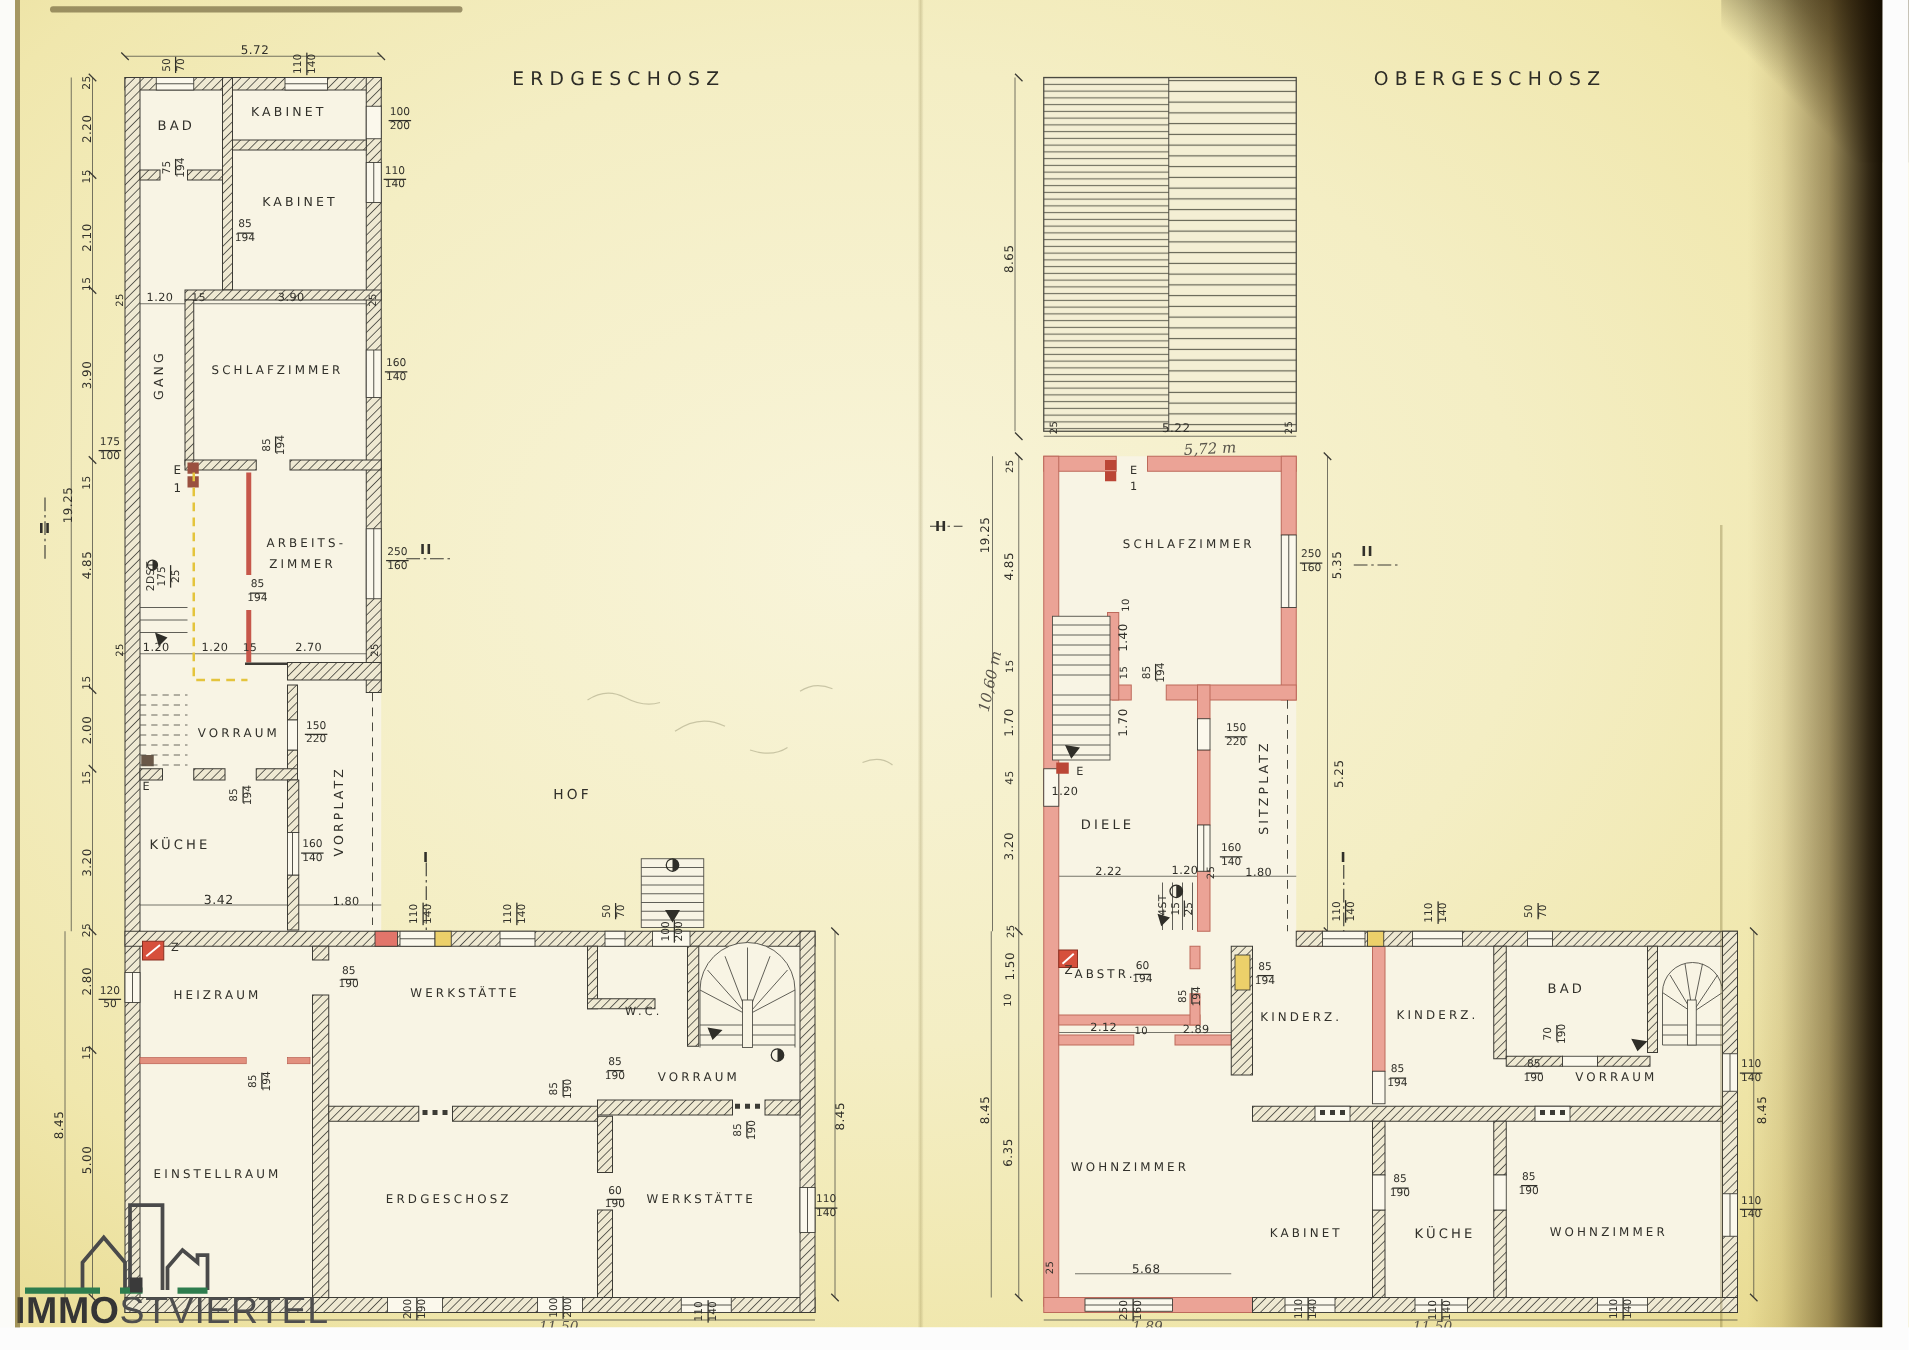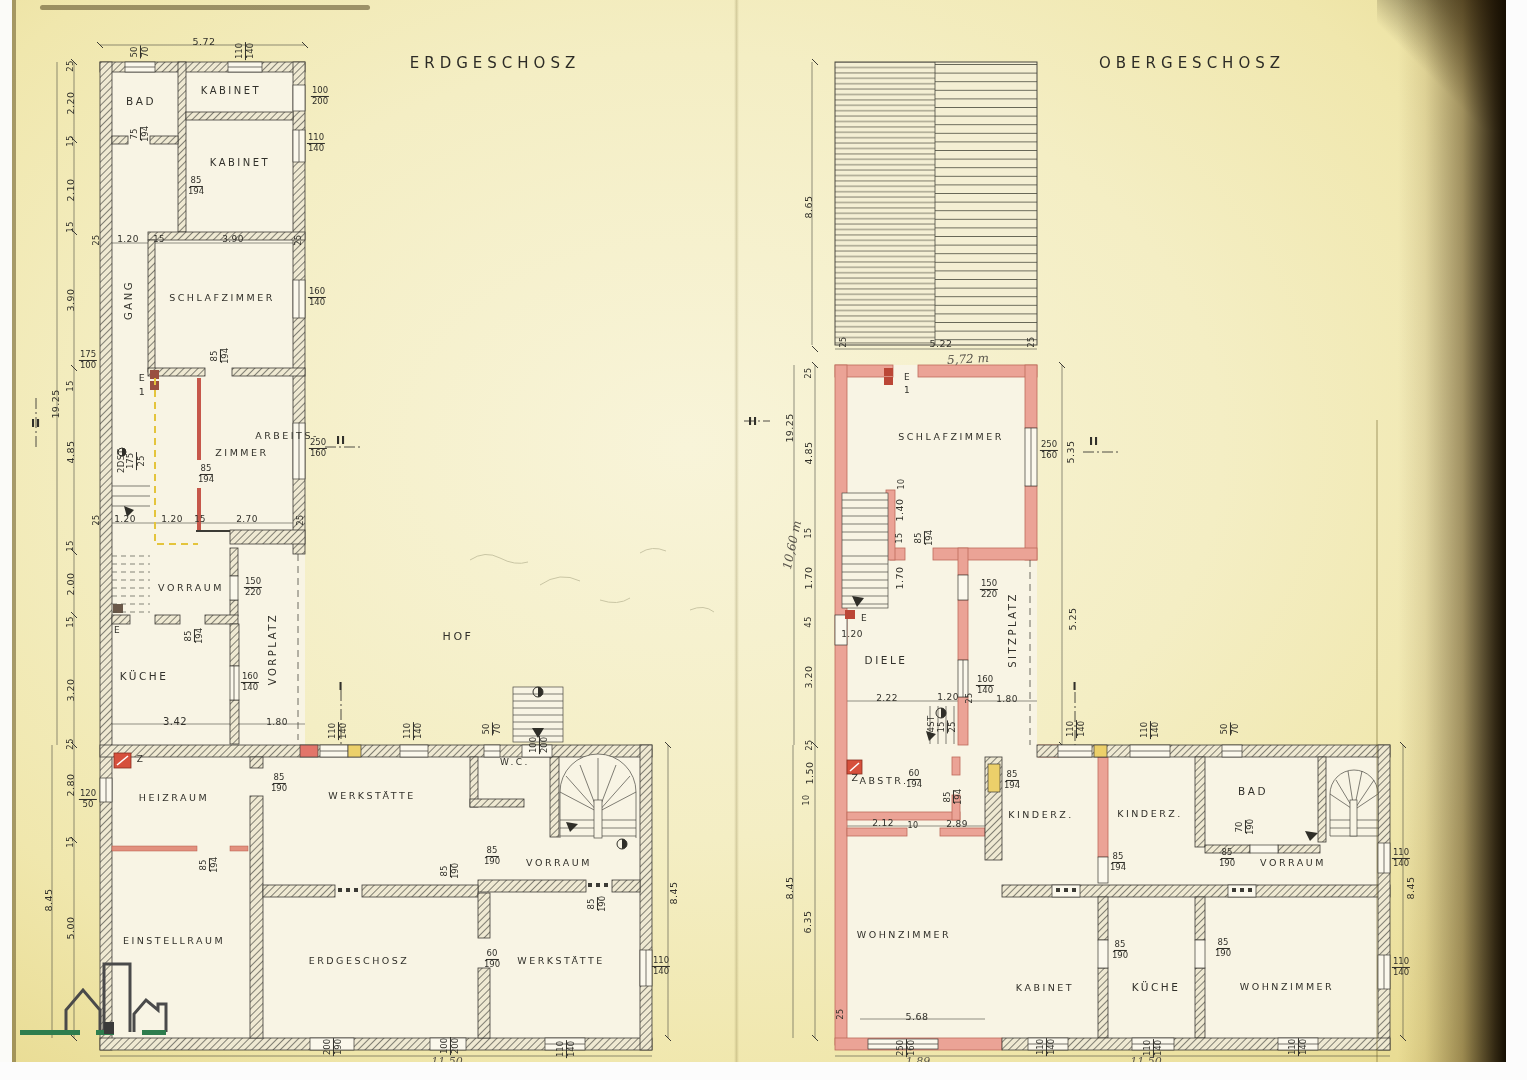--- a/index.html
+++ b/index.html
@@ -373,21 +373,21 @@
         <span class="a">85</span>
         <span>194</span>
       </div>
       <div class="lb dim" style="left: 142px; top: 377px; transform: translate(-50%, -50%); font-size: 9.5px;">E</div>
       <div class="lb dim" style="left: 142px; top: 391px; transform: translate(-50%, -50%); font-size: 9.5px;">1</div>
       <div class="lb dim" style="left: 121px; top: 461px; transform: translate(-50%, -50%) rotate(-90deg); font-size: 8.5px;">2DST</div>
       <div class="lb frac" style="left: 136px; top: 461px; transform: translate(-50%, -50%) rotate(-90deg);">
         <span class="a">175</span>
         <span>25</span>
       </div>
-      <div class="lb room" style="left: 245px; top: 435px; transform: translate(-50%, -50%); font-size: 9.5px; margin-left: 42px;">ARBEITS-</div>
+      <div class="lb room" style="left: 245px; top: 435px; transform: translate(-50%, -50%); font-size: 9.5px;">ARBEITS-</div>
       <div class="lb room" style="left: 242px; top: 452px; transform: translate(-50%, -50%); font-size: 9.5px;">ZIMMER</div>
       <div class="lb frac" style="left: 318px; top: 448px; transform: translate(-50%, -50%);">
         <span class="a">250</span>
         <span>160</span>
       </div>
       <div class="lb mark" style="left: 341px; top: 440px; transform: translate(-50%, -50%);">II</div>
       <div class="lb frac" style="left: 206px; top: 474px; transform: translate(-50%, -50%);">
         <span class="a">85</span>
         <span>194</span>
       </div>
@@ -437,21 +437,21 @@
       <div class="lb room" style="left: 174px; top: 797px; transform: translate(-50%, -50%); font-size: 9.5px;">HEIZRAUM</div>
       <div class="lb frac" style="left: 279px; top: 783px; transform: translate(-50%, -50%);">
         <span class="a">85</span>
         <span>190</span>
       </div>
       <div class="lb room" style="left: 372px; top: 795px; transform: translate(-50%, -50%); font-size: 9.5px;">WERKSTÄTTE</div>
       <div class="lb frac" style="left: 209px; top: 865px; transform: translate(-50%, -50%) rotate(-90deg);">
         <span class="a">85</span>
         <span>194</span>
       </div>
-      <div class="lb room" style="left: 491px; top: 762px; transform: translate(-50%, -50%); font-size: 9px; padding-left: 48px;">W.C.</div>
+      <div class="lb room" style="left: 491px; top: 810px; transform: translate(-50%, -50%); font-size: 9px; padding-left: 48px;">W.C.</div>
       <div class="lb frac" style="left: 492px; top: 856px; transform: translate(-50%, -50%);">
         <span class="a">85</span>
         <span>190</span>
       </div>
       <div class="lb frac" style="left: 450px; top: 871px; transform: translate(-50%, -50%) rotate(-90deg);">
         <span class="a">85</span>
         <span>190</span>
       </div>
       <div class="lb room" style="left: 559px; top: 862px; transform: translate(-50%, -50%); font-size: 9.5px;">VORRAUM</div>
       <div class="lb frac" style="left: 597px; top: 904px; transform: translate(-50%, -50%) rotate(-90deg);">
@@ -635,20 +635,21 @@
       <g stroke="#4a4a4a" stroke-width="3" fill="none">
         <path d="M58,84 V62 L75,42 L92,62 V84"></path>
         <path d="M96,84 V16 H122 V84"></path>
         <path d="M126,84 V66 L138,52 L150,62 V56 H158 V84"></path>
       </g>
       <rect x="12" y="82" width="60" height="5" fill="#2e7d4e"></rect>
       <rect x="88" y="82" width="18" height="5" fill="#2e7d4e"></rect>
       <rect x="134" y="82" width="24" height="5" fill="#2e7d4e"></rect>
       <rect x="96" y="74" width="10" height="12" fill="#3a3a3a"></rect>
     </svg>
+    <div class="txt"><b>IMMO</b><span>STVIERTEL</span></div>
   </div>
 
   <div class="abs fold-right-line"></div>
   <div class="abs edge-left-white"></div>
   <div class="abs edge-left-line"></div>
   <div class="abs edge-top-line"></div>
   <div class="abs corner-tr"></div>
   <div class="abs curl-right"></div>
   <div class="abs edge-right-white"></div>
   <div class="abs edge-bottom-white"></div>

